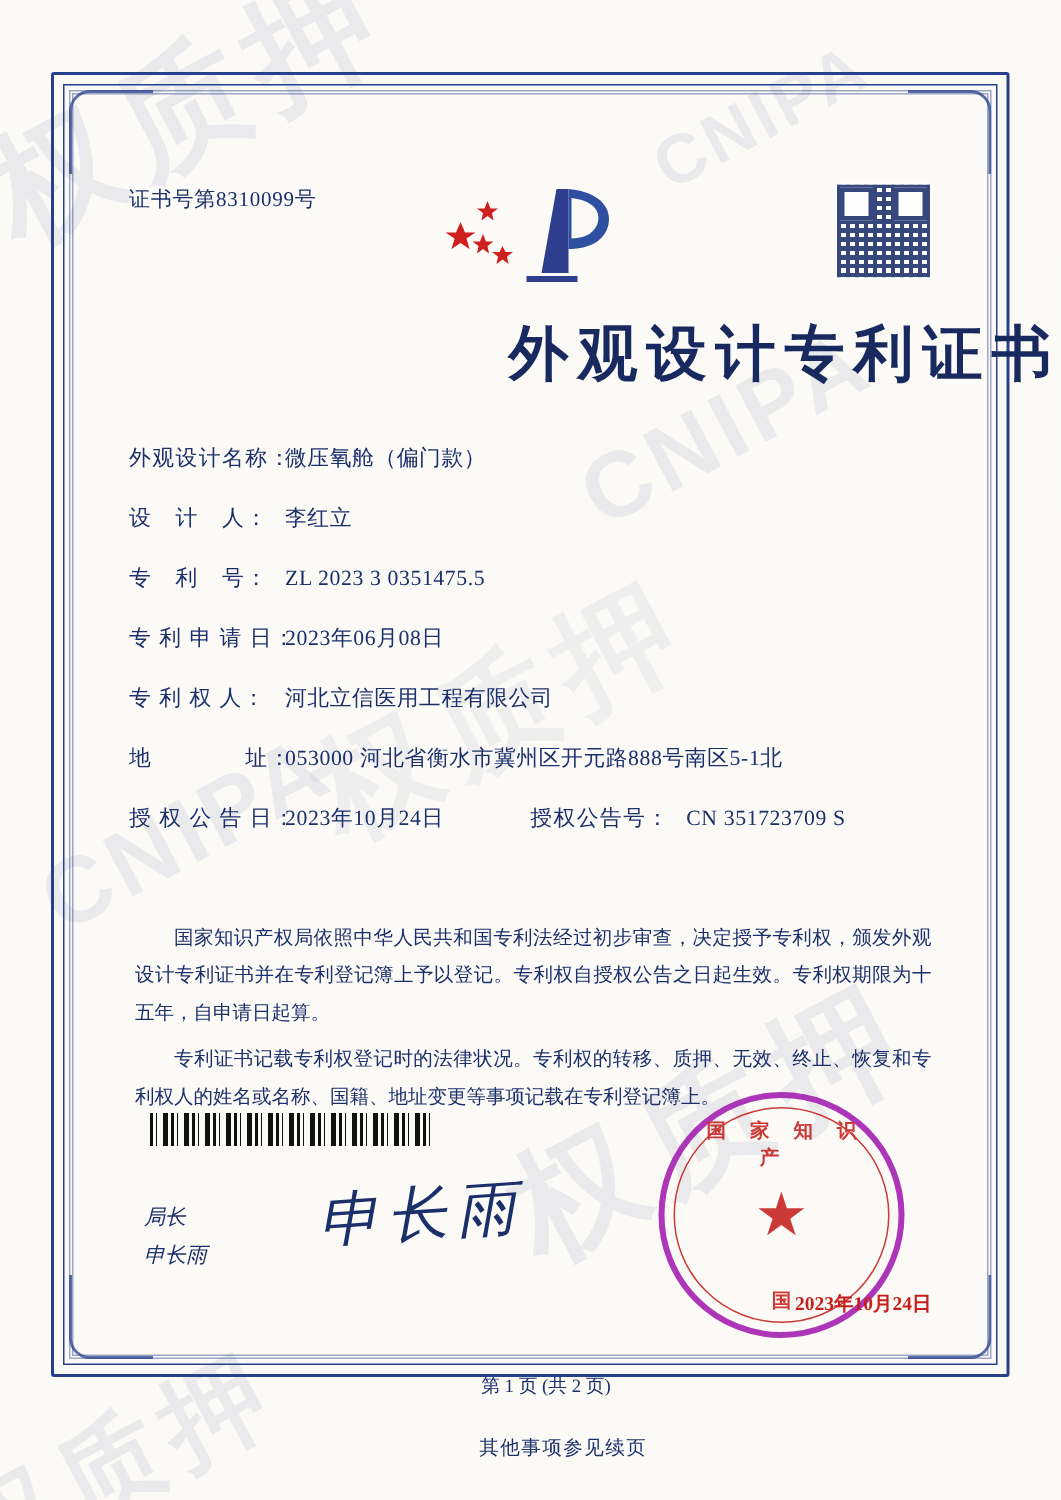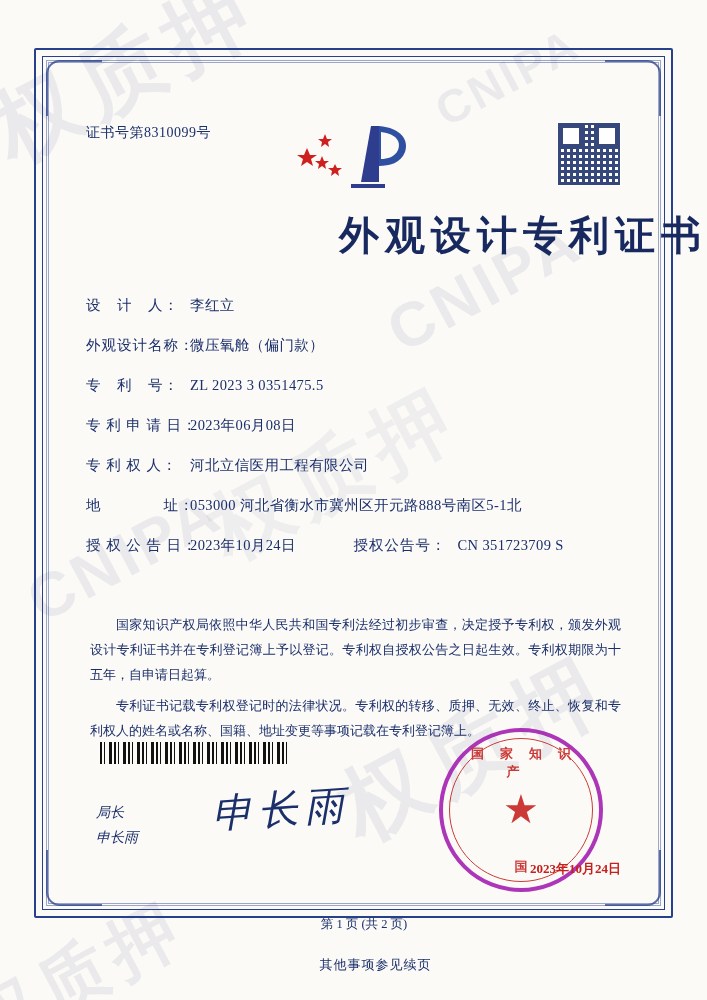--- a/index.html
+++ b/index.html
@@ -311,26 +311,26 @@
       <path d="M90 8 C112 10 120 22 116 34 C112 45 100 48 90 48 Z" fill="#2f4fa0"></path>
       <path d="M92 14 C108 16 112 24 109 32 C106 39 98 41 92 41 Z" fill="#fbfaf7"></path>
       <path d="M62 66 L96 66 L96 70 L62 70 Z" fill="#2f3d8f"></path>
     </svg>
   </div>
 
   <div class="title">外观设计专利证书</div>
 
   <div class="fields">
     <div class="field-row">
+      <div class="field-label">外观设计名称：</div>
+      <div class="field-value">微压氧舱（偏门款）</div>
+    </div>
+    <div class="field-row">
       <div class="field-label">设　计　人：</div>
       <div class="field-value">李红立</div>
-    </div>
-    <div class="field-row">
-      <div class="field-label">外观设计名称：</div>
-      <div class="field-value">微压氧舱（偏门款）</div>
     </div>
     <div class="field-row">
       <div class="field-label">专　利　号：</div>
       <div class="field-value">ZL 2023 3 0351475.5</div>
     </div>
     <div class="field-row">
       <div class="field-label">专 利 申 请 日：</div>
       <div class="field-value">2023年06月08日</div>
     </div>
     <div class="field-row">

